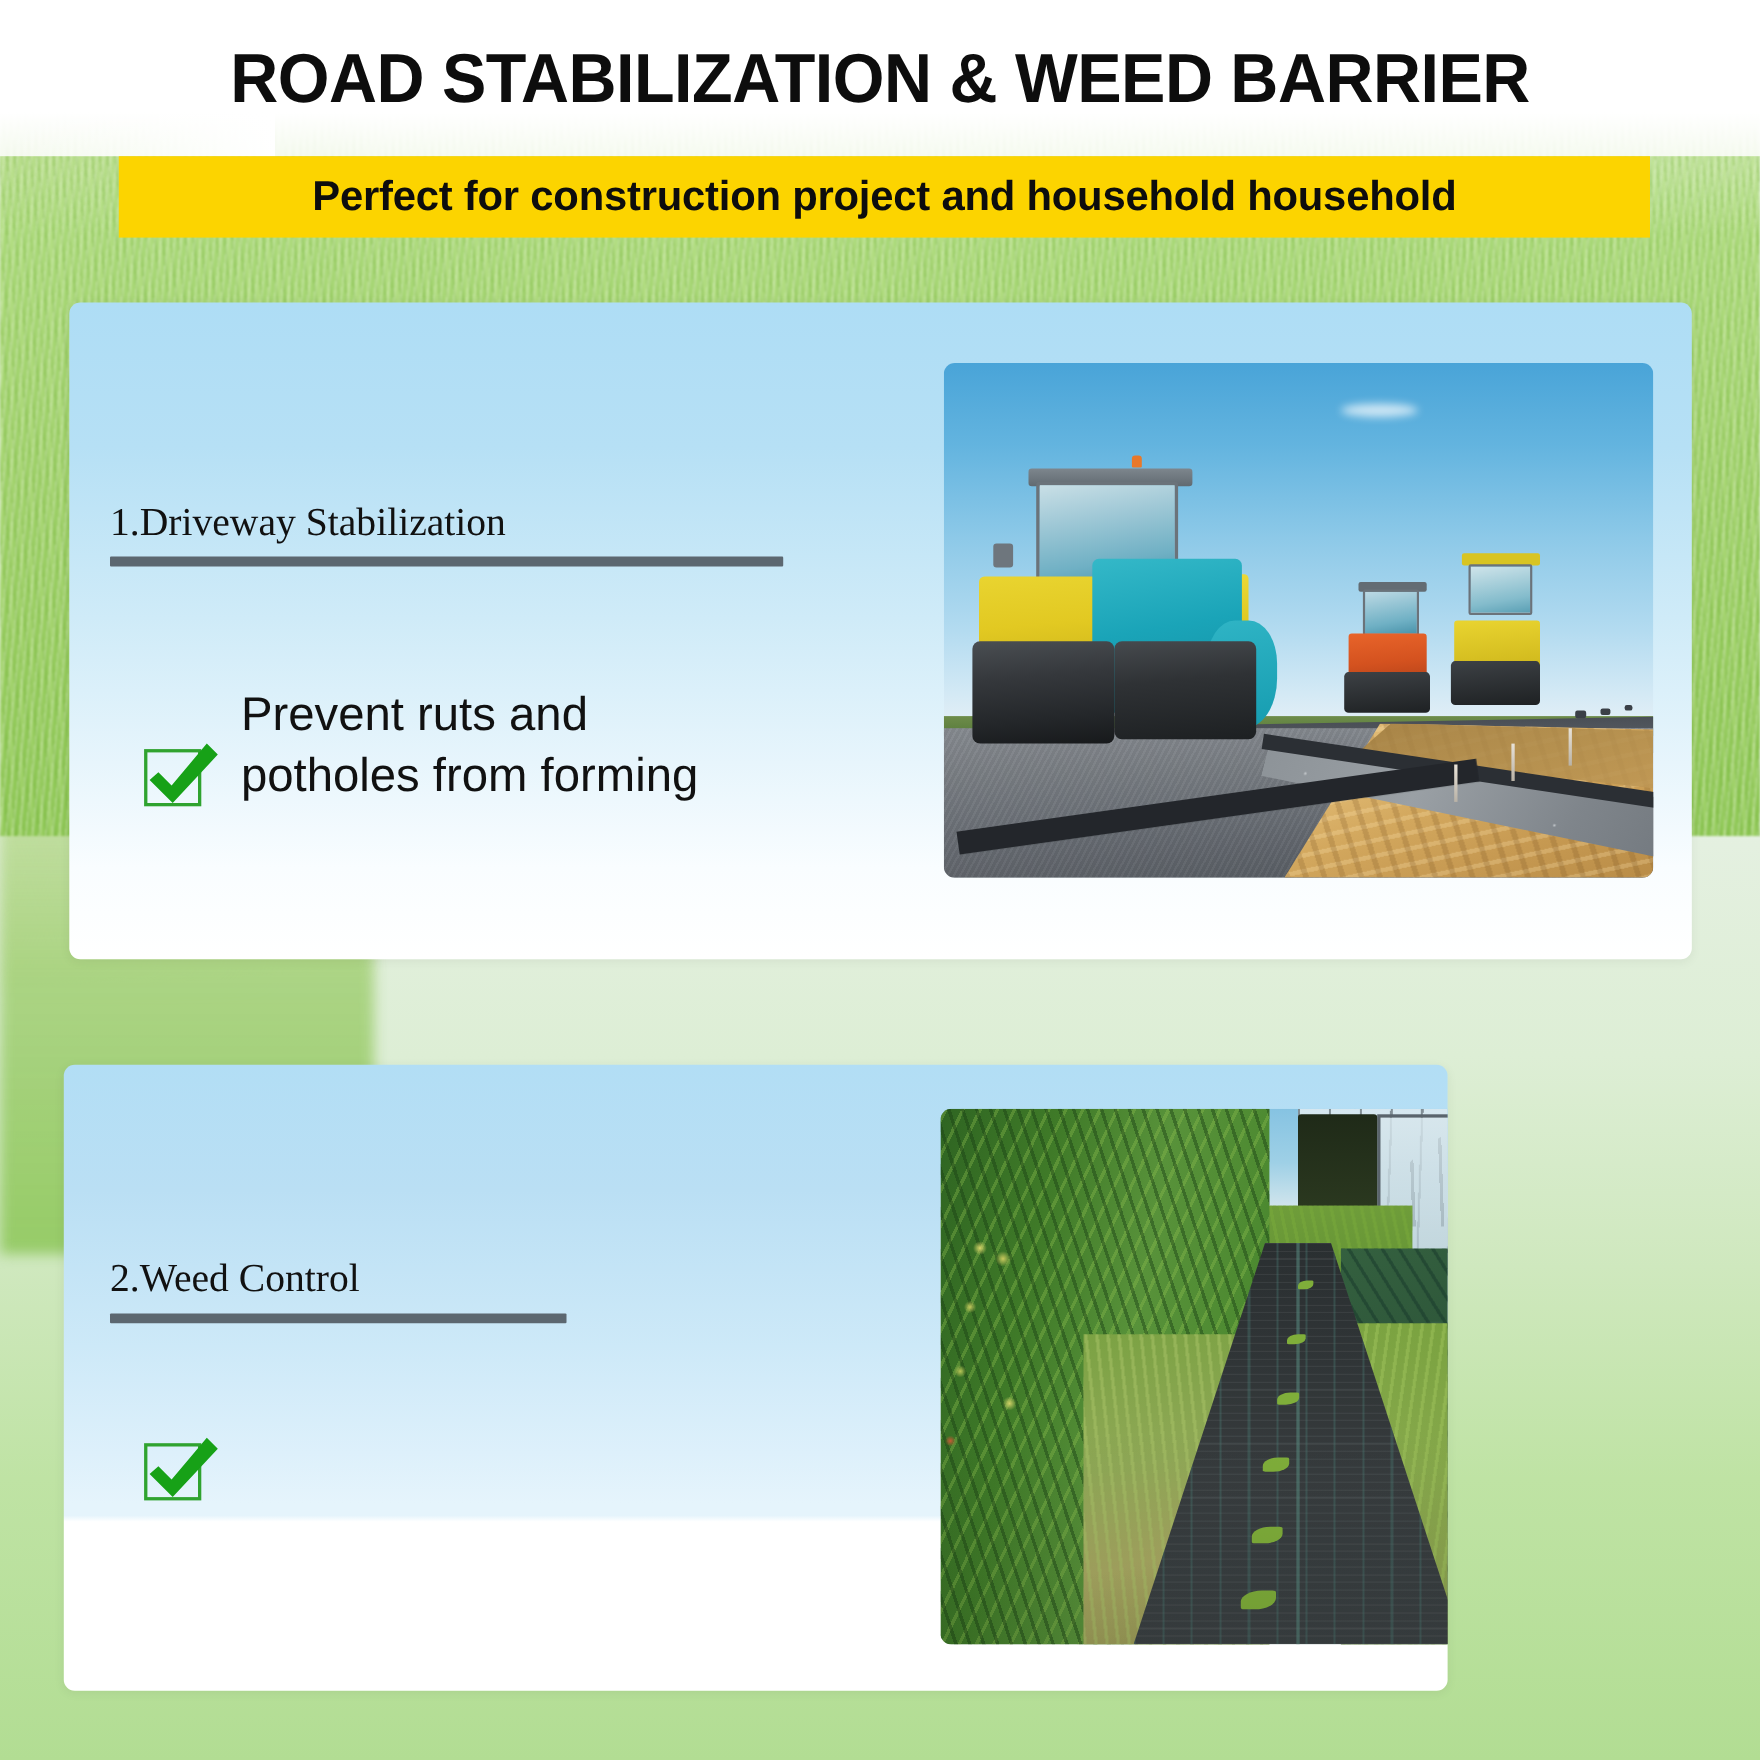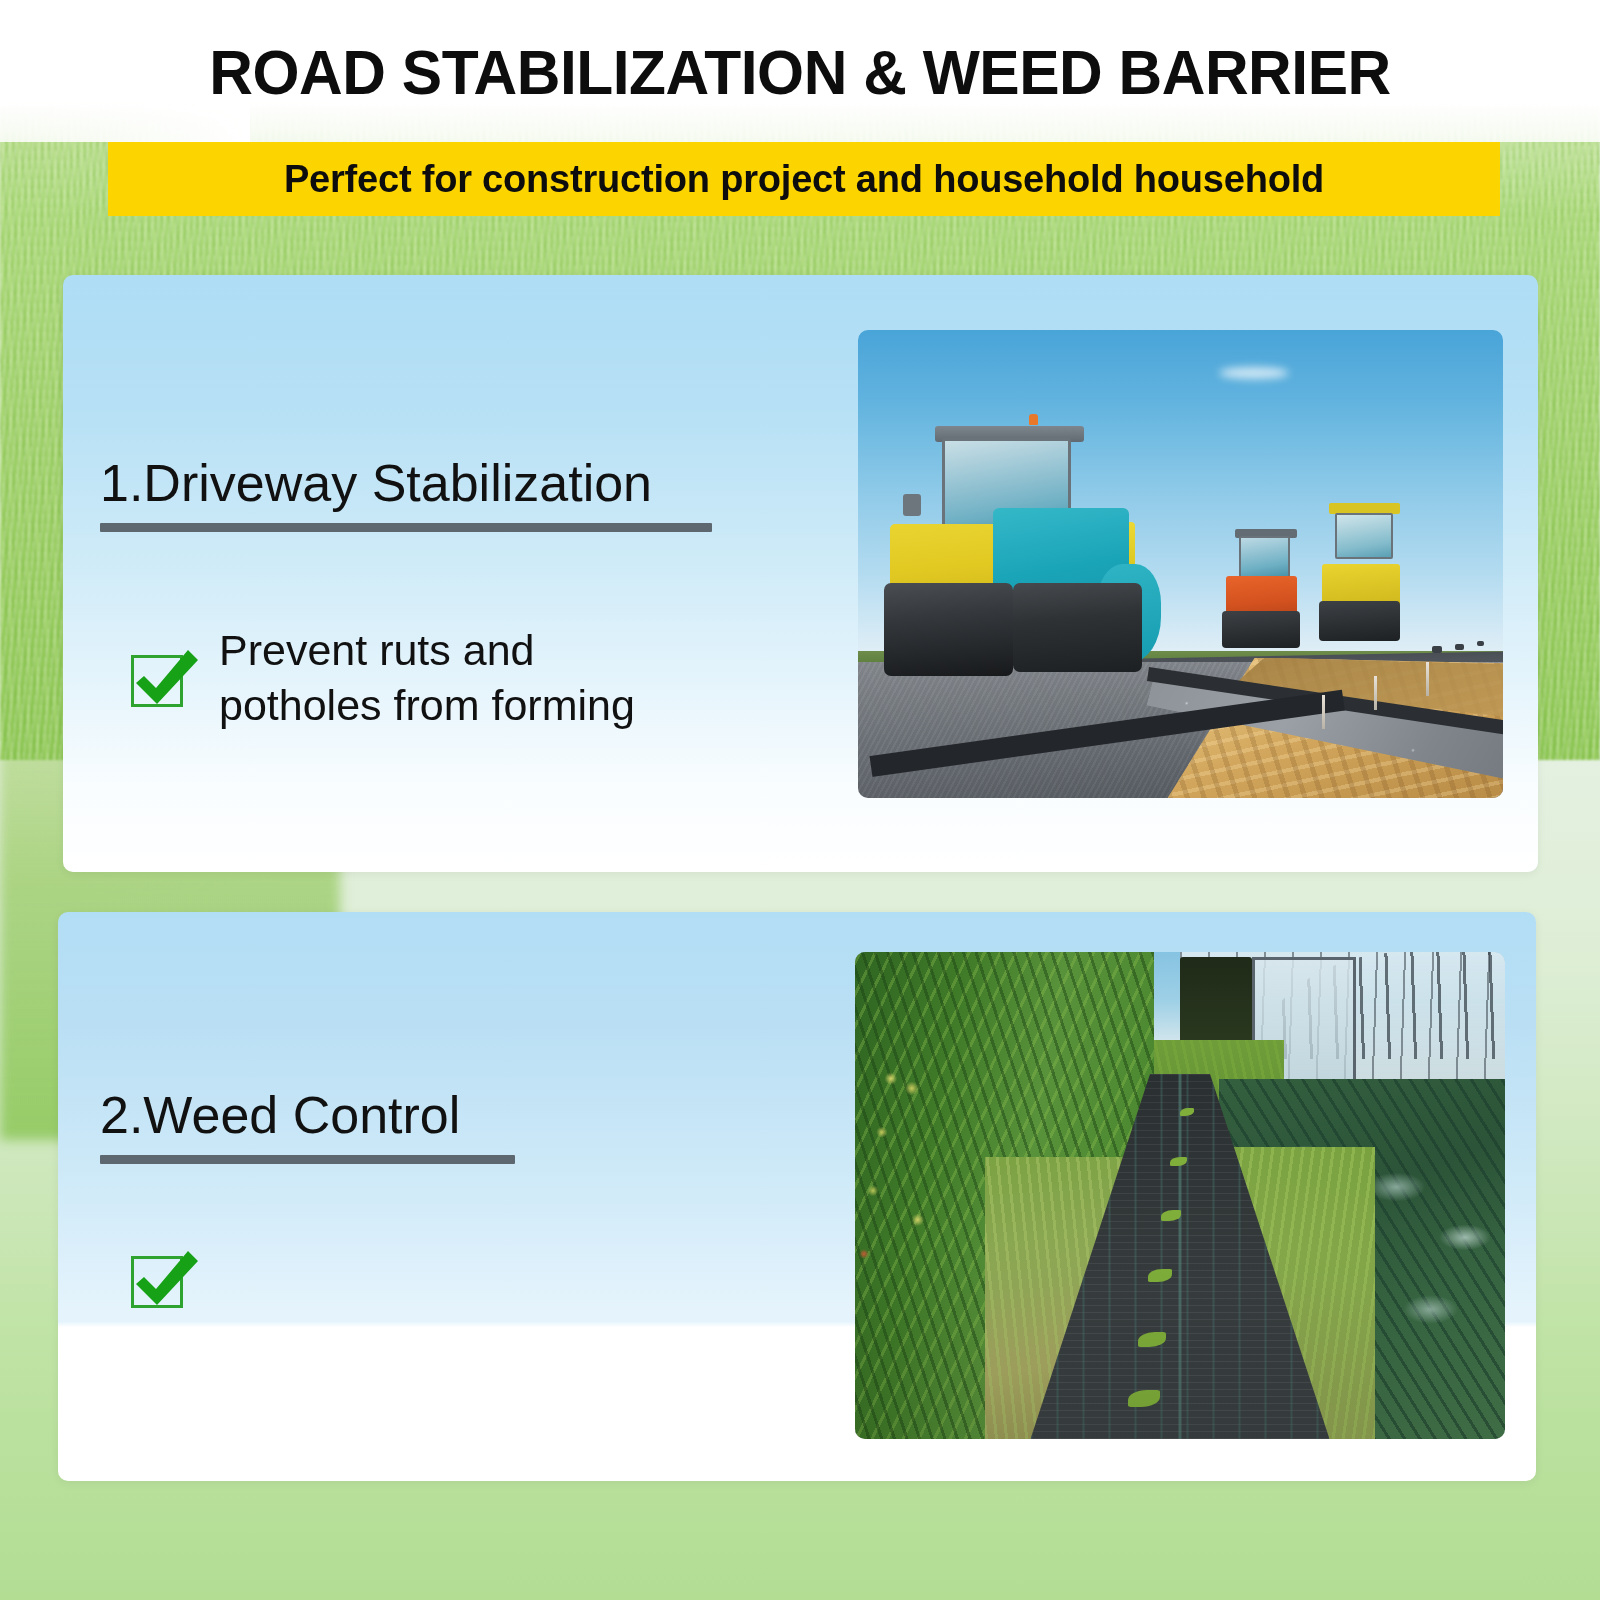--- a/index.html
+++ b/index.html
@@ -138,46 +138,46 @@
 
   
   .card {
     position: absolute;
     border-radius: 10px;
     overflow: hidden;
     background: linear-gradient(180deg, #aeddf5 0%, #b6e0f5 22%, #cfebf8 48%, #e7f5fc 70%, #f9fdff 86%, #ffffff 100%);
     box-shadow: 0 2px 10px rgba(0,0,0,.06);
   }
   #card-1 { left: 63px; top: 275px;  width: 1475px; height: 597px; }
-  #card-2 { left: 58px; top: 912px;  width: 1478px; height: 569px; }
+  #card-2 { left: 58px; top: 968px;  width: 1258px; height: 569px; }
   #card-2 {
     background: linear-gradient(180deg, #b2def5 0%, #badff4 20%, #cde9f8 45%, #ddf0fb 62%, #e5f4fc 70%, #e5f4fc 72%, #ffffff 73%, #ffffff 100%);
   }
 
   .card-text { position: absolute; }
 
   .card-heading {
-    font-family: Liberation Sans, sans-serif;
+    font-family: Liberation Serif, serif;
     font-weight: 400;
-    font-size: 52px;
+    font-size: 36px;
     color: #111111;
     white-space: nowrap;
     line-height: 1.05;
   }
   .heading-rule {
     height: 9px;
     background: #5c6770;
     margin-top: 12px;
     border-radius: 1px;
   }
 
   .bullet-row {
     position: absolute;
     display: flex;
-    align-items: center;
+    align-items: flex-end;
   }
   .check-box {
     position: relative;
     width: 52px; height: 52px;
     flex: 0 0 52px;
     border: 3px solid #2fa32f;
     box-sizing: border-box;
     margin-top: 6px;
   }
   .check-box svg { position: absolute; left: -4px; top: -22px; width: 74px; height: 74px; }

